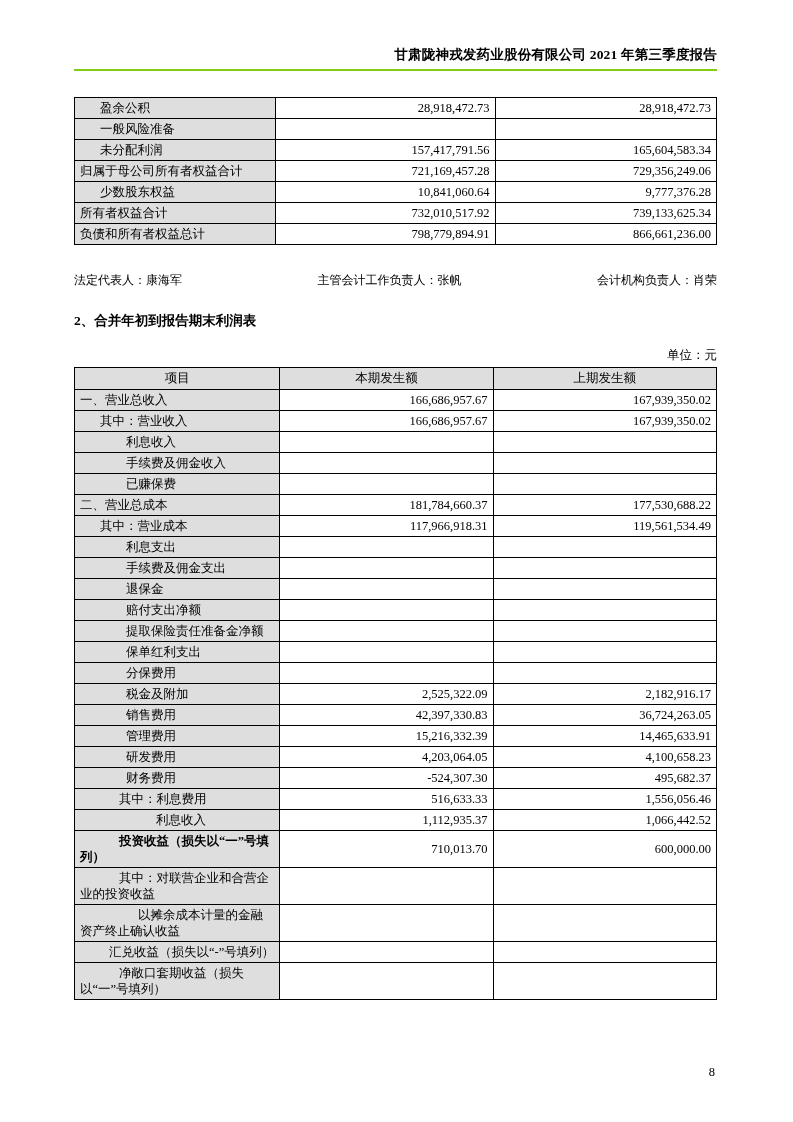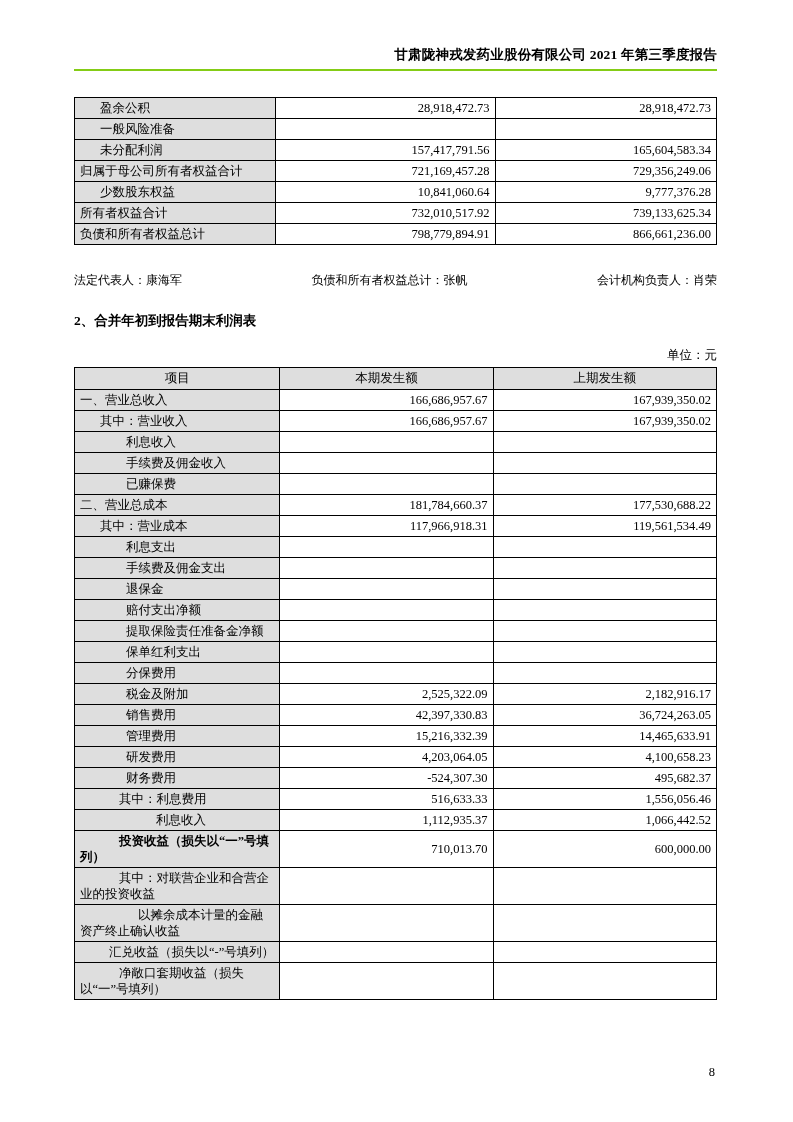--- a/index.html
+++ b/index.html
@@ -115,21 +115,21 @@
             <td class="lbl" style="text-indent: 0px;">负债和所有者权益总计</td>
             <td class="num">798,779,894.91</td>
             <td class="num">866,661,236.00</td>
           </tr>
         </tbody>
     </table>
   </div>
 
   <div class="signatories">
     <span>法定代表人：康海军</span>
-    <span>负债和所有者权益总计：张帆</span>
+    <span>主管会计工作负责人：张帆</span>
     <span>会计机构负责人：肖荣</span>
   </div>
 
   <h2 class="section-title">2、合并年初到报告期末利润表</h2>
 
   <div class="unit-label">单位：元</div>
 
   <table class="fin-table">
     <colgroup>
       <col style="width:32.0%">

